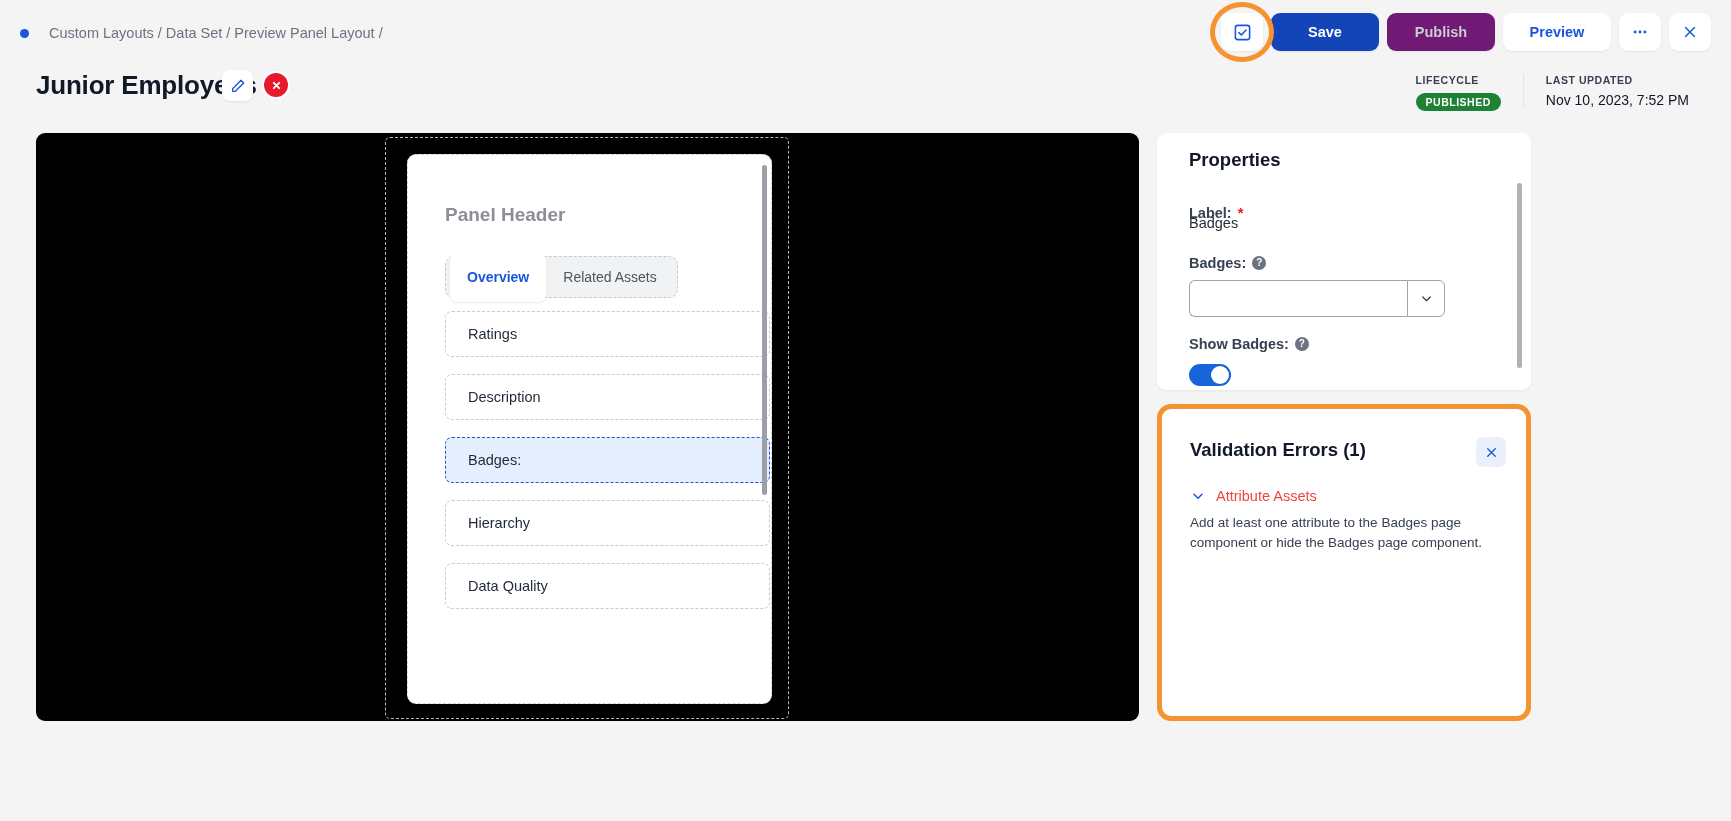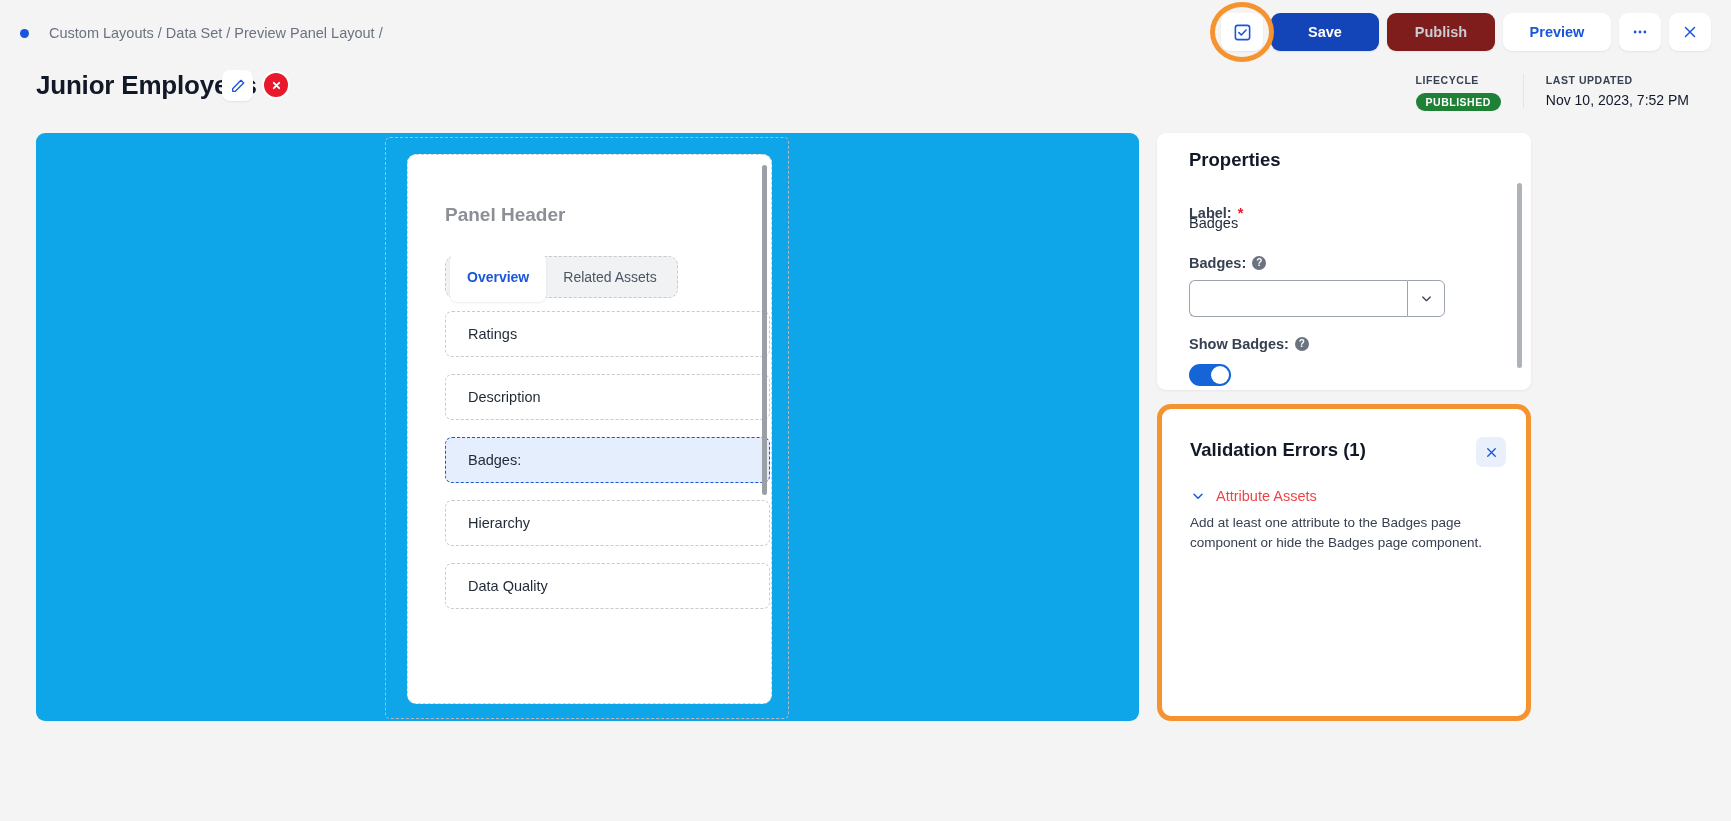--- a/index.html
+++ b/index.html
@@ -29,21 +29,21 @@
   }
   .btn {
     height: 38px; border-radius: 9px; border: none;
     font-family: "Liberation Sans", sans-serif;
     font-size: 14.5px; font-weight: bold; cursor: pointer;
     display: flex; align-items: center; justify-content: center;
     background: #ffffff; color: #1a56db; padding: 0 22px;
     box-shadow: 0 1px 2px rgba(0,0,0,.07);
   }
   .btn-primary { background: #1344b8; color: #fff; width: 108px; padding: 0; }
-  .btn-disabled { color: #c9ccd2; background: #7f1d1d; width: 108px; padding: 0; cursor: default;}
+  .btn-disabled { color: #c9ccd2; background: #701a75; width: 108px; padding: 0; cursor: default;}
   .btn-preview { width: 108px; padding: 0; }
   .btn-icon { width: 42px; padding: 0; }
   .btn-check { width: 42px; padding: 0; position: relative; }
 
   .highlight-ring {
     position: absolute; left: -11px; top: -11px;
     width: 64px; height: 60px;
     border: 5px solid #f59331; border-radius: 50%;
     pointer-events: none;
   }
@@ -79,21 +79,21 @@
     display: inline-block; background: #1e8136; color: #fff;
     font-size: 10.5px; font-weight: bold; letter-spacing: .5px;
     padding: 3px 10px; border-radius: 10px;
   }
   .meta-value { font-size: 14px; color: #111827; white-space: nowrap; }
 
   
   .canvas {
     position: absolute; left: 36px; top: 133px;
     width: 1103px; height: 588px;
-    background: #0ea5e9; border-radius: 9px; text-decoration: underline;
+    background: #000000; border-radius: 9px; text-decoration: underline;
   }
   .dropzone {
     position: absolute; left: 349px; top: 4px;
     width: 404px; height: 582px;
     border: 1px dashed #b6b8bc; border-radius: 5px;
   }
   .panel-card {
     position: absolute; left: 21px; top: 16px;
     width: 365px; height: 550px;
     background: #fff; border: 1px dashed #cfd1d5; border-radius: 9px;

